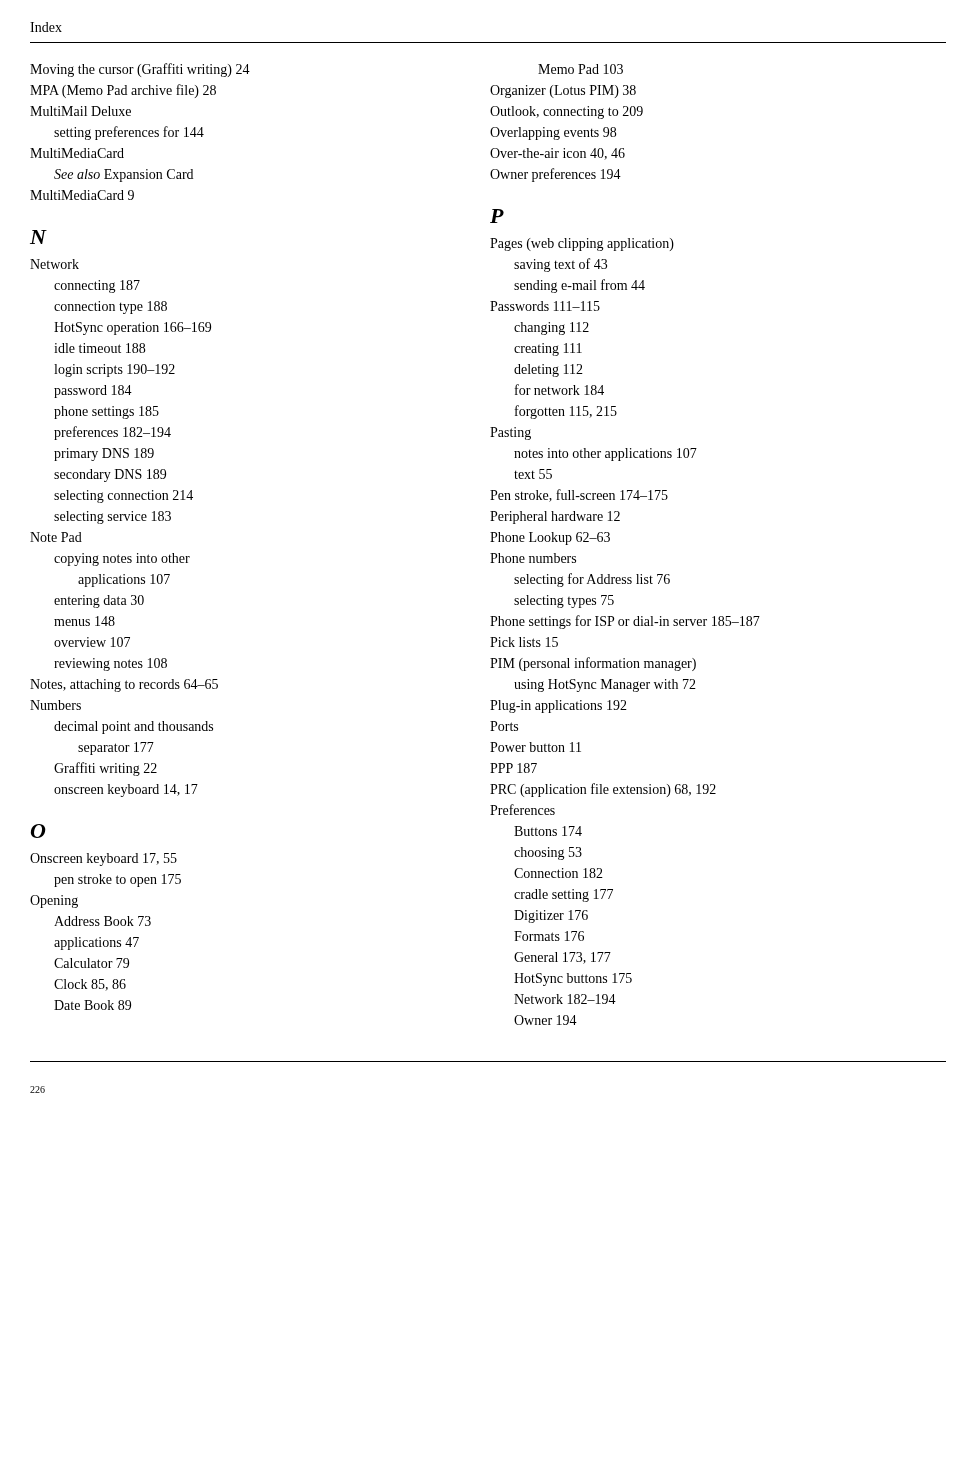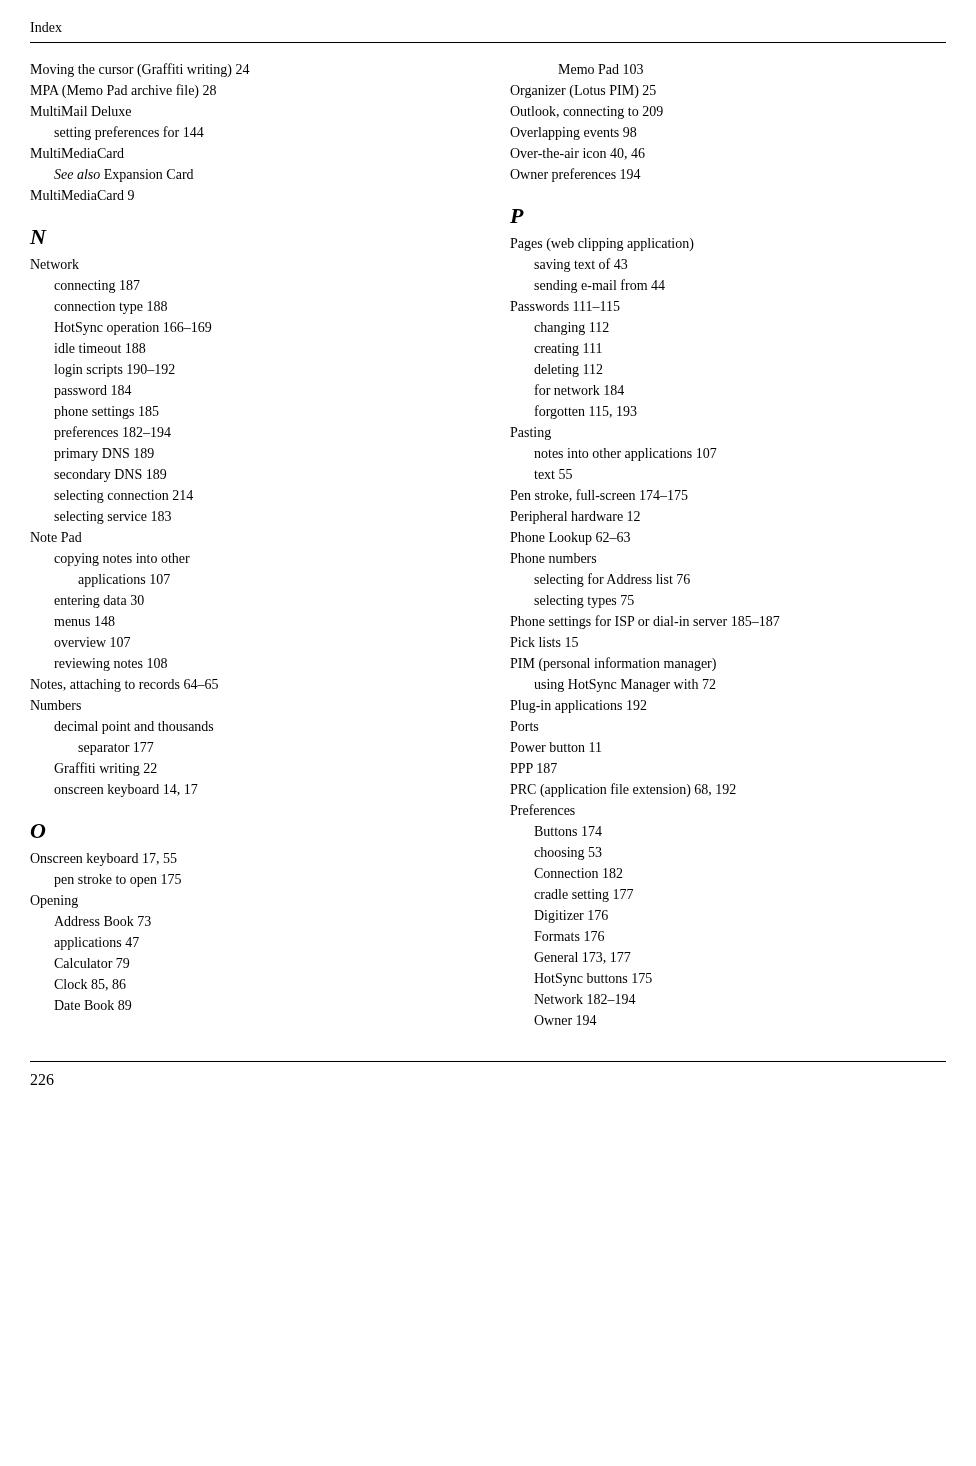--- a/index.html
+++ b/index.html
@@ -17,21 +17,21 @@
       padding: 20px 30px 30px 30px;
     }
     .page-header {
       font-size: 14px;
       border-bottom: 1px solid #000;
       padding-bottom: 6px;
       margin-bottom: 16px;
     }
     .two-column {
       display: flex;
-      gap: 60px;
+      gap: 40px;
     }
     .col-left {
       width: 420px;
       flex-shrink: 0;
     }
     .col-right {
       flex: 1;
     }
     .section-letter {
       font-size: 22px;
@@ -54,23 +54,23 @@
     .entry-sub2 {
       padding-left: 48px;
       line-height: 1.5;
     }
     .italic-text {
       font-style: italic;
       text-align: right;
     }
     .page-footer {
       margin-top: 30px;
-      font-size: 16px;
+      font-size: 10px;
       border-top: 1px solid #000;
-      padding-top: 9px;
+      padding-top: 22px;
     }
   </style>
 </head>
 <body>
 
 <div class="page-header">
   <span>Index</span>
 </div>
 
 <div class="two-column">
@@ -114,35 +114,35 @@
       <div class="entry entry-sub">pen stroke to open  175</div>
       <div class="entry entry-main">Opening</div>
       <div class="entry entry-sub">Address Book  73</div>
       <div class="entry entry-sub">applications  47</div>
       <div class="entry entry-sub">Calculator  79</div>
       <div class="entry entry-sub">Clock  85, 86</div>
       <div class="entry entry-sub">Date Book  89</div>
     </div>
   <div class="col-right" id="right-col">
       <div class="entry entry-sub2">Memo Pad  103</div>
-      <div class="entry entry-main">Organizer (Lotus PIM)  25</div>
+      <div class="entry entry-main">Organizer (Lotus PIM)  38</div>
       <div class="entry entry-main">Outlook, connecting to  209</div>
       <div class="entry entry-main">Overlapping events  98</div>
       <div class="entry entry-main">Over-the-air icon  40, 46</div>
       <div class="entry entry-main">Owner preferences  194</div>
       <div class="section-letter">P</div>
       <div class="entry entry-main">Pages (web clipping application)</div>
       <div class="entry entry-sub">saving text of  43</div>
       <div class="entry entry-sub">sending e-mail from  44</div>
       <div class="entry entry-main">Passwords  111–115</div>
       <div class="entry entry-sub">changing  112</div>
       <div class="entry entry-sub">creating  111</div>
       <div class="entry entry-sub">deleting  112</div>
       <div class="entry entry-sub">for network  184</div>
-      <div class="entry entry-sub">forgotten  115, 193</div>
+      <div class="entry entry-sub">forgotten  115, 215</div>
       <div class="entry entry-main">Pasting</div>
       <div class="entry entry-sub">notes into other applications  107</div>
       <div class="entry entry-sub">text  55</div>
       <div class="entry entry-main">Pen stroke, full-screen  174–175</div>
       <div class="entry entry-main">Peripheral hardware  12</div>
       <div class="entry entry-main">Phone Lookup  62–63</div>
       <div class="entry entry-main">Phone numbers</div>
       <div class="entry entry-sub">selecting for Address list  76</div>
       <div class="entry entry-sub">selecting types  75</div>
       <div class="entry entry-main">Phone settings for ISP or dial-in server  185–187</div>

